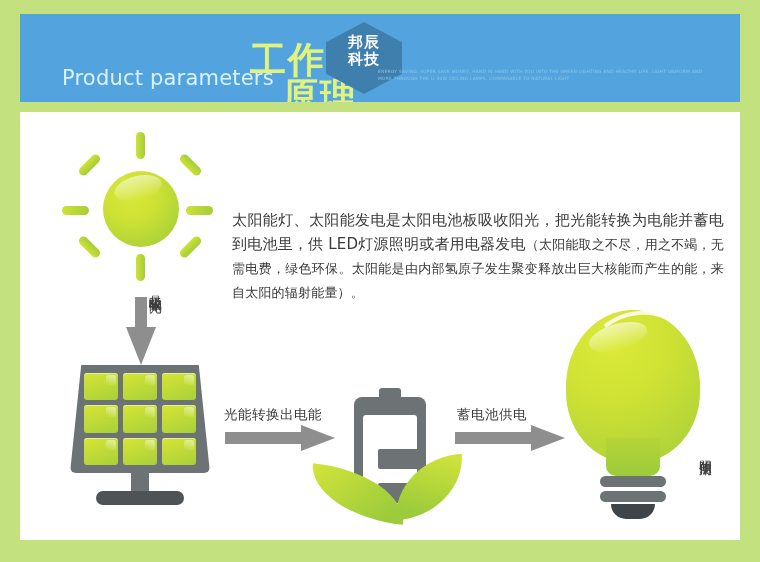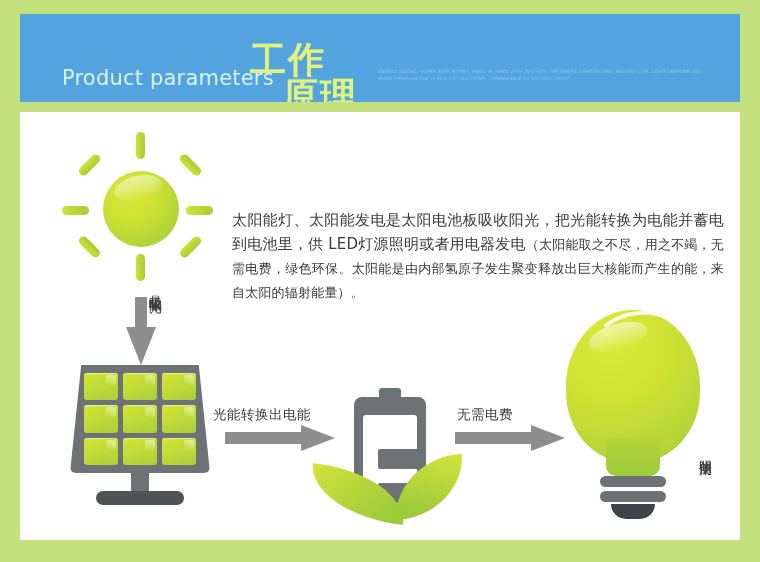--- a/index.html
+++ b/index.html
@@ -188,21 +188,21 @@
   .fa2 .tip{ left:76px; }
 
   .flow-label{
     position:absolute;
     color:#3b3b3b;
     font-size:13.5px;
     letter-spacing:.5px;
     white-space:nowrap;
     font-family:"DejaVu Sans","Liberation Sans",sans-serif;
   }
-  .fl1{ left:193px; top:294px; }
+  .fl1{ left:204px; top:294px; }
   .fl2{ left:437px; top:294px; }
 
   
   .battery{ position:absolute; left:334px; top:276px; width:72px; height:130px; }
   .bat-cap{
     position:absolute;left:25px;top:0;width:22px;height:10px;
     background:#6d7275;border-radius:3px 3px 0 0;
   }
   .bat-body{
     position:absolute;left:0;top:9px;width:72px;height:112px;
@@ -301,20 +301,27 @@
 <div class="page">
 
   <div class="header">
 
     <div class="product-params">Product parameters</div>
 
     <div class="cn-big cn-yuanli">原理</div>
 
     <div class="cn-big cn-gongzuo">工作</div>
 
+    <div class="logo-badge">
+      <div class="logo-hex"></div>
+      <div class="logo-text">
+        <div>邦辰</div>
+        <div>科技</div>
+      </div>
+    </div>
 
     <div class="tiny-en">ENERGY SAVING, SUPER SAVE MONEY, HAND IN HAND WITH YOU INTO THE GREEN LIGHTING AND HEALTHY LIFE. LIGHT UNIFORM AND MORE THROUGH THE LI 30W CEILING LAMPS, COMPARABLE TO NATURAL LIGHT</div>
   </div>
 
   <div class="panel">
 
     <div class="sun">
       <div class="ray v r-top"></div>
       <div class="ray v r-bot"></div>
       <div class="ray h r-left"></div>
@@ -365,21 +372,21 @@
           <div class="bat-bar bar2"></div>
         </div>
       </div>
     </div>
 
     <div class="leaves">
       <div class="leaf leaf-l"></div>
       <div class="leaf leaf-r"></div>
     </div>
 
-    <div class="flow-label fl2">无需电费</div>
+    <div class="flow-label fl2">蓄电池供电</div>
     <div class="flow-arrow fa2">
       <div class="tail"></div>
       <div class="tip"></div>
     </div>
 
     <div class="bulb">
       <div class="bulb-glass"></div>
       <div class="bulb-arc"></div>
       <div class="bulb-neck"></div>
       <div class="bulb-gloss"></div>

